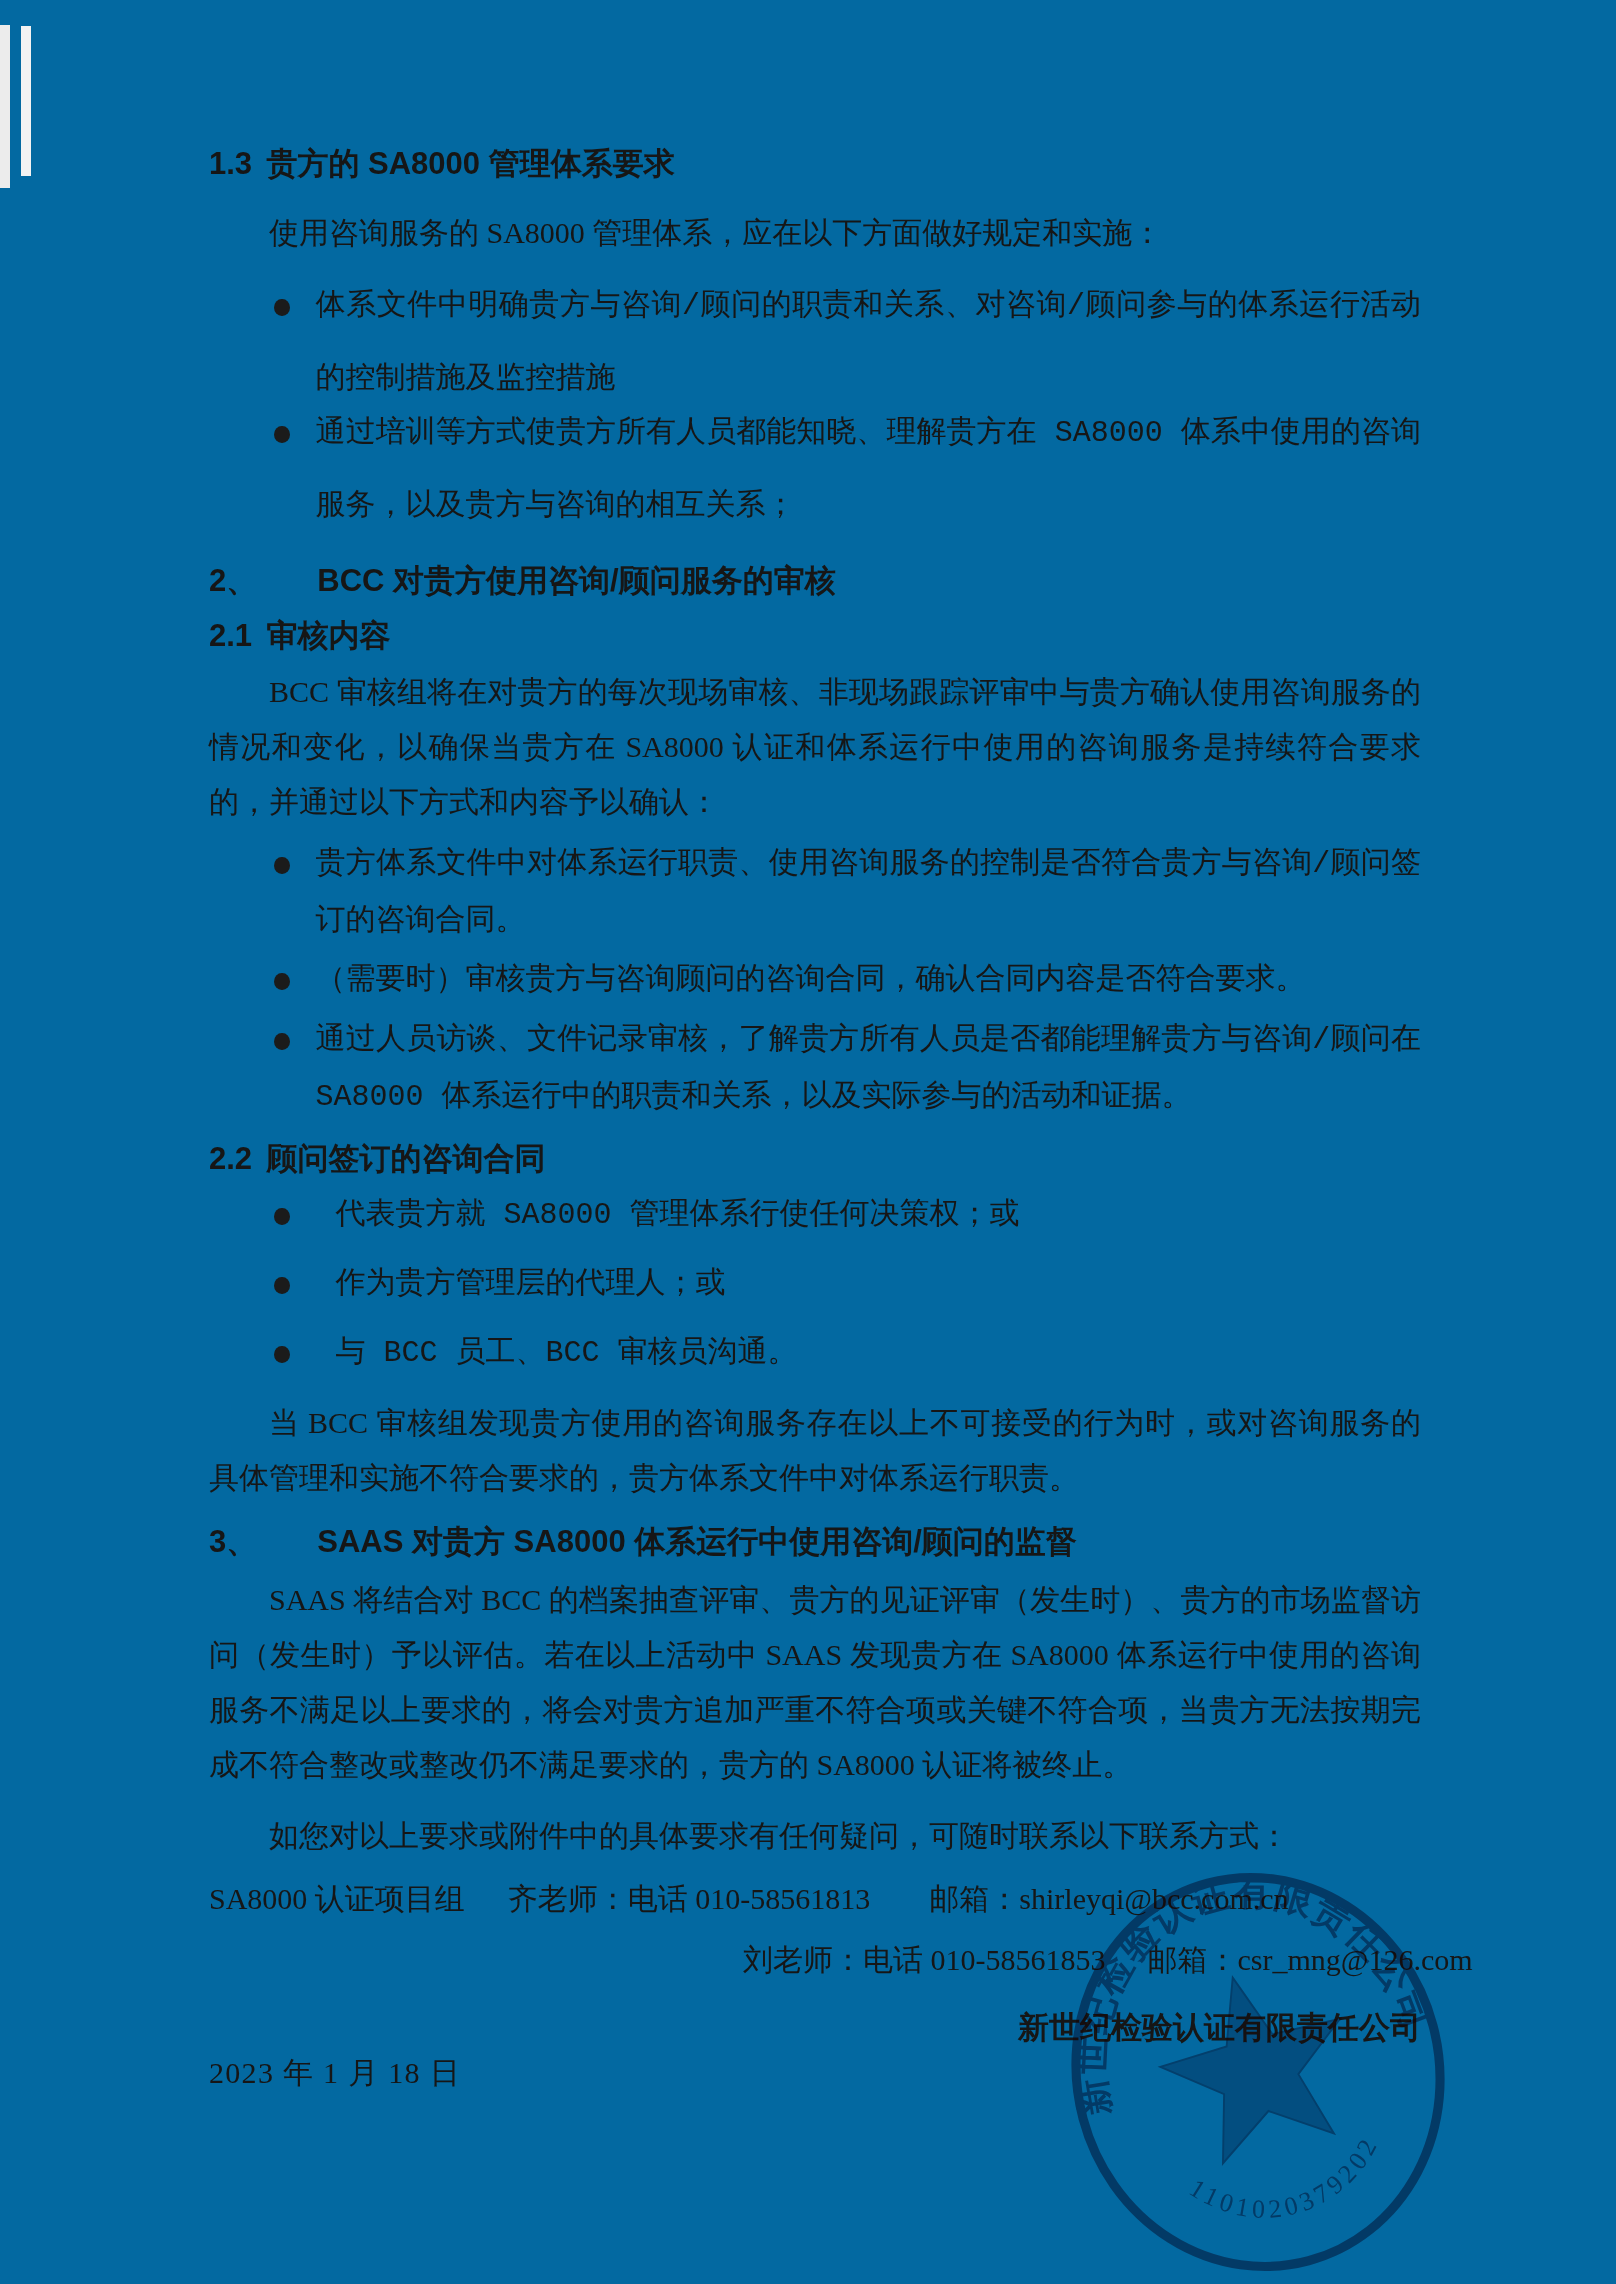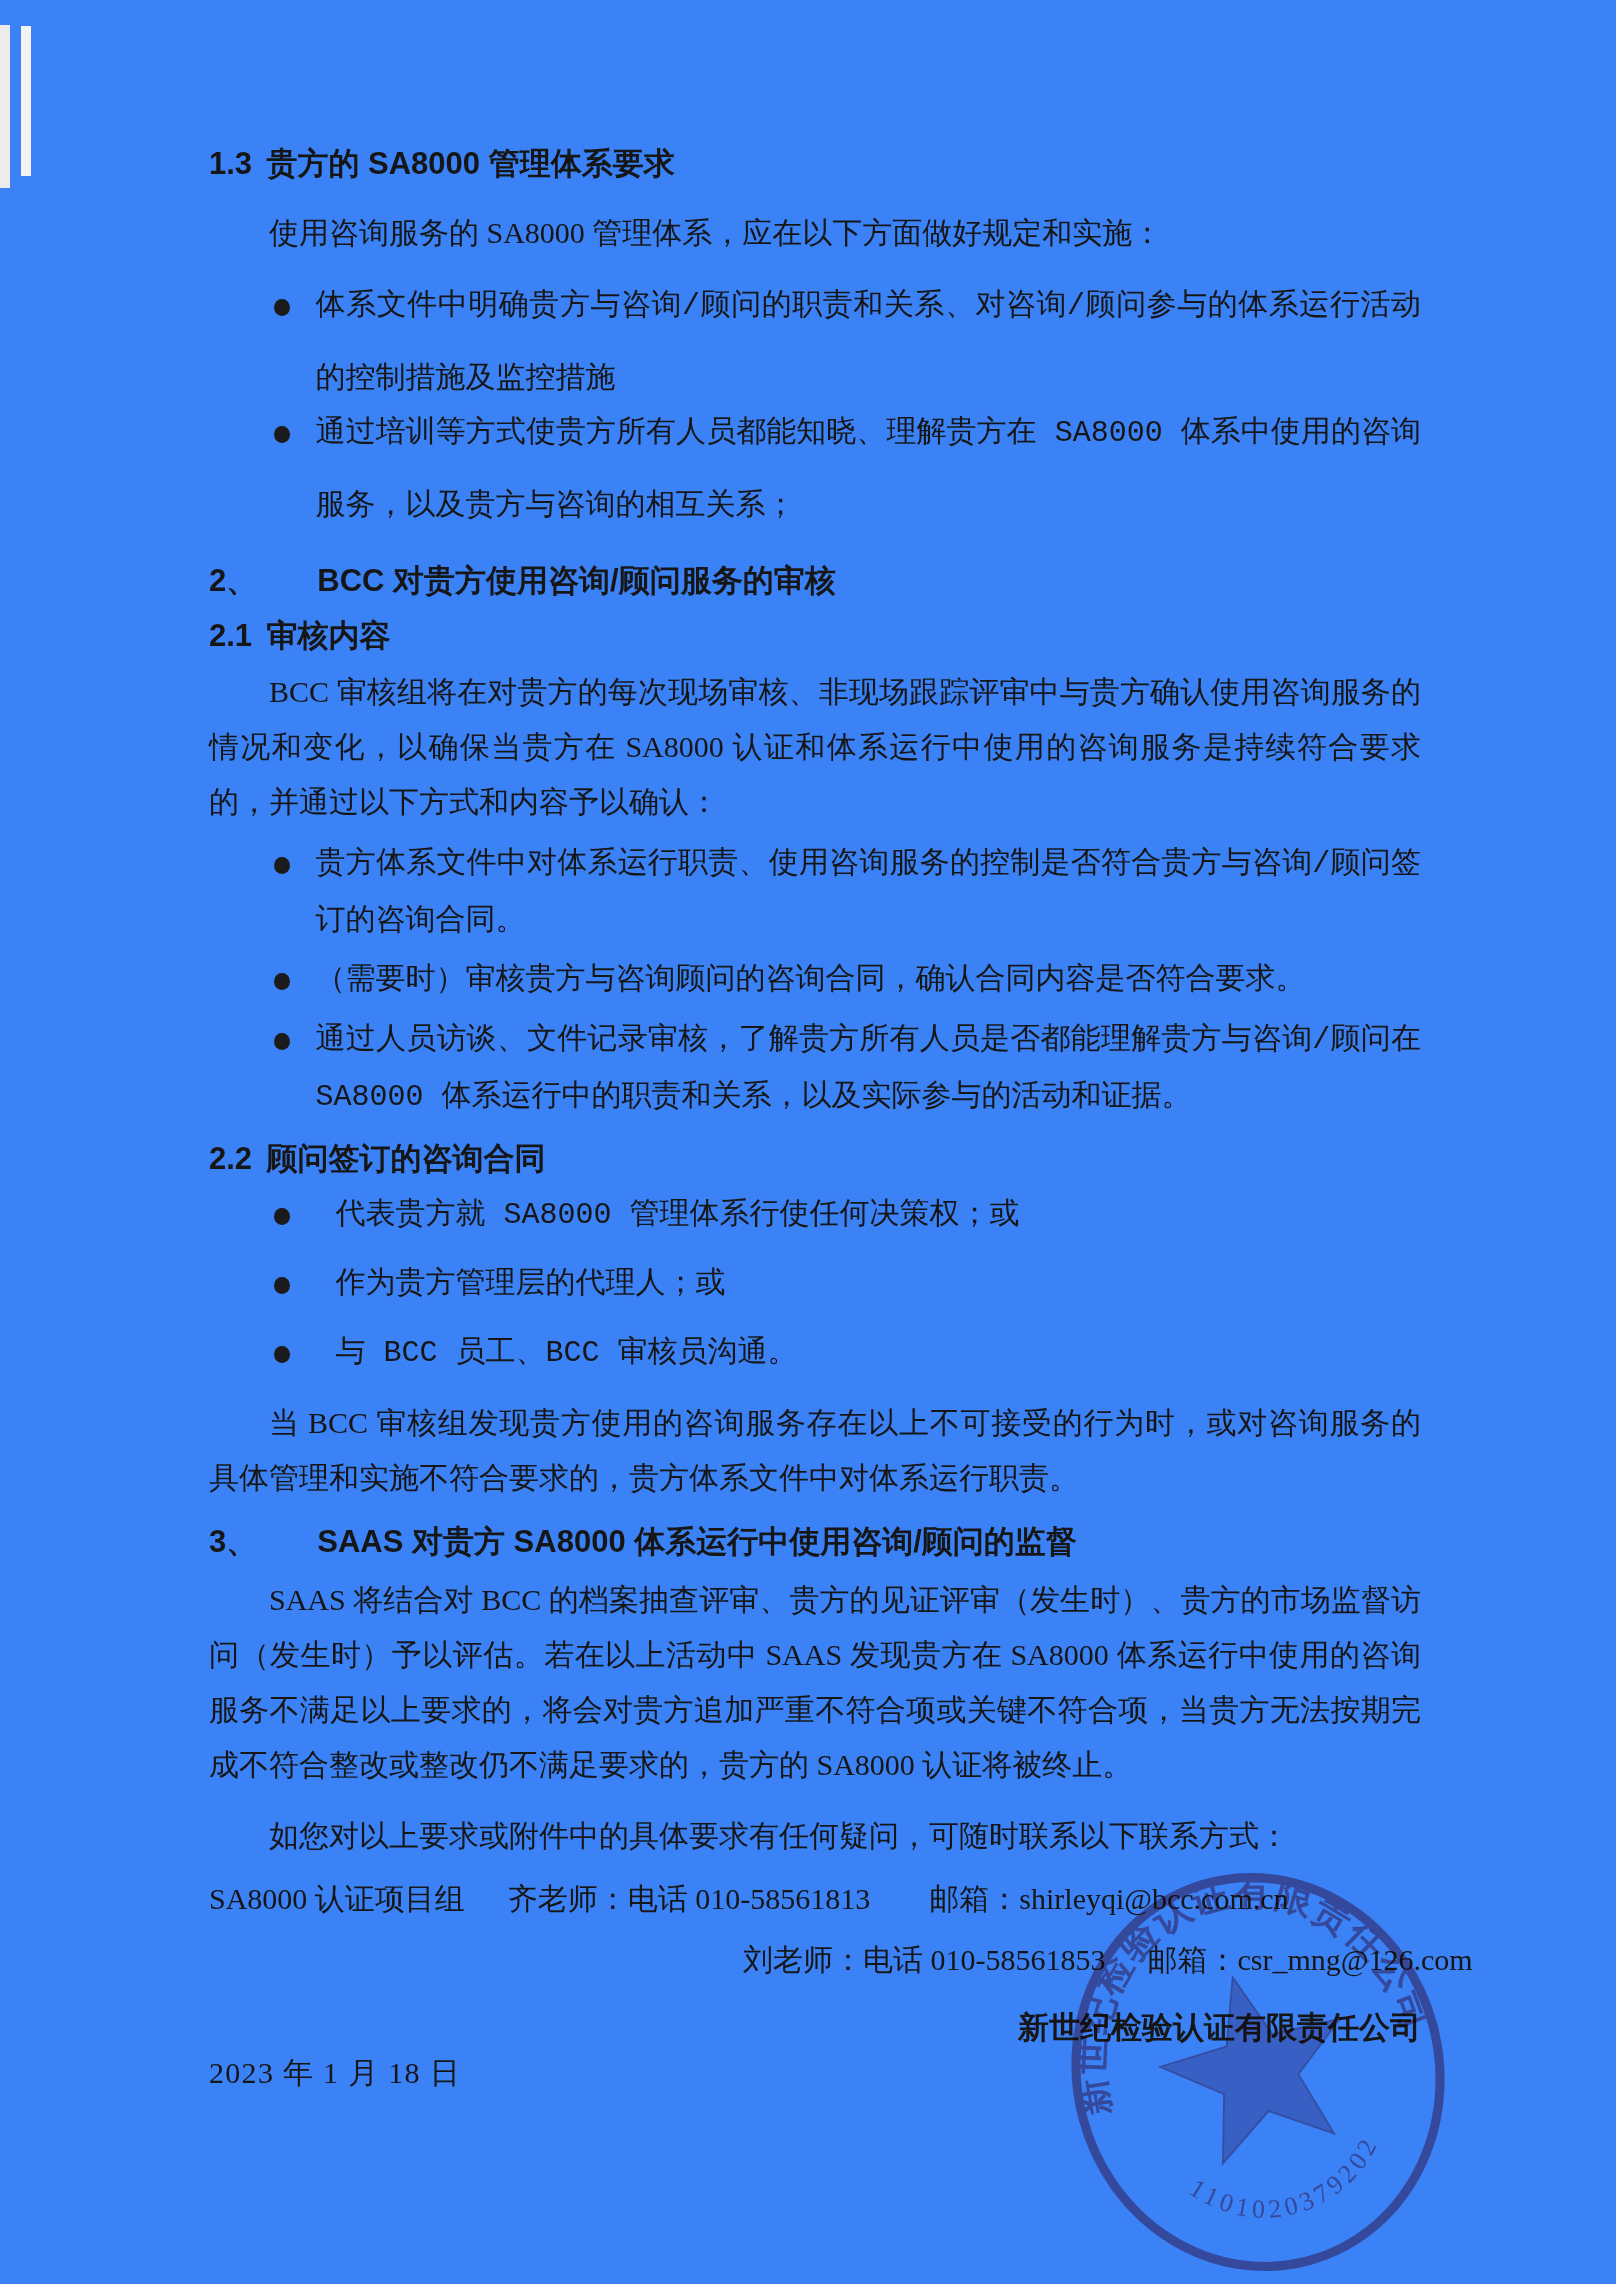--- a/index.html
+++ b/index.html
@@ -4,21 +4,21 @@
 <style>
   html,body{margin:0;padding:0;}
   body{
     width:1616px;height:2284px;
     background:#ffffff;
     font-family:"Liberation Serif","DejaVu Serif",serif;
     color:#161616;
     overflow:hidden;
     position:relative;
   }
-  .page{position:absolute;inset:0;background:#3b82f6;}
+  .page{position:absolute;inset:0;background:#0369a1;}
   
   .artifact{position:absolute;background:#ededed;}
   .a1{left:0;top:25px;width:10.4px;height:163px;background:#ececec;}
   .a2{left:21px;top:26px;width:9.8px;height:150px;background:#f3f3f3;}
 
   .content{position:absolute;left:209px;right:195px;top:145px;}
 
   .h{
     font-family:"Liberation Sans","DejaVu Sans",sans-serif;
     font-weight:bold;font-size:31px;line-height:38px;

